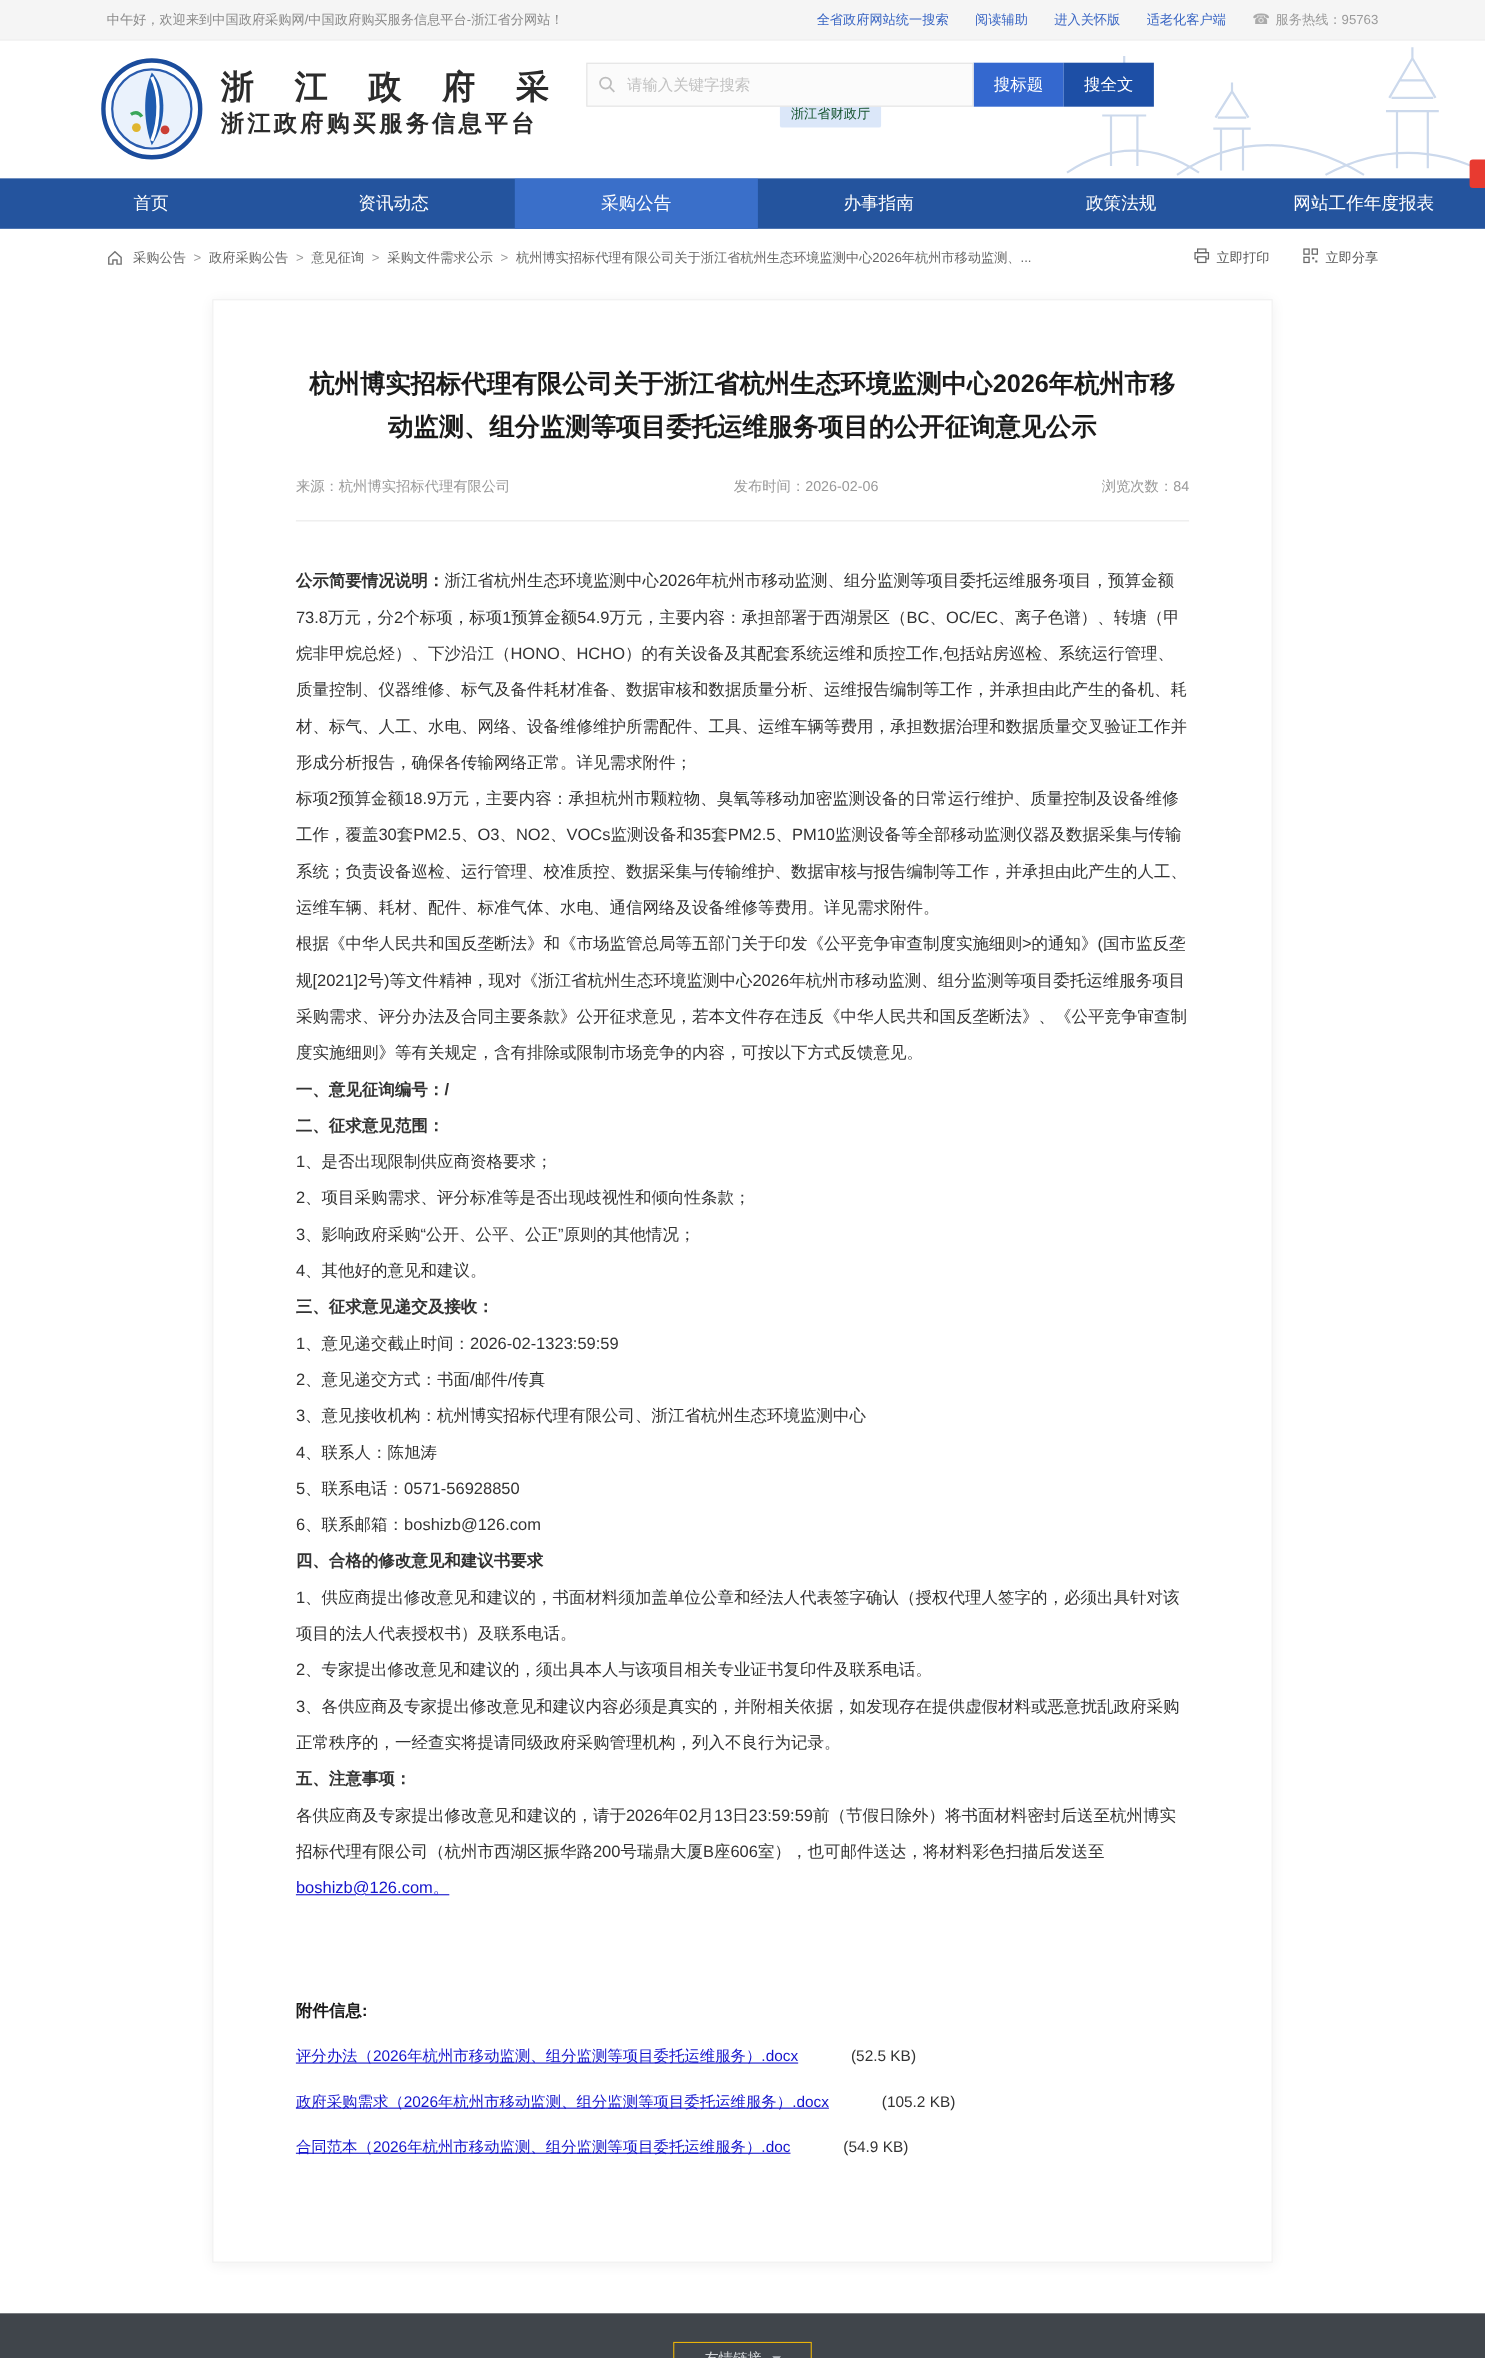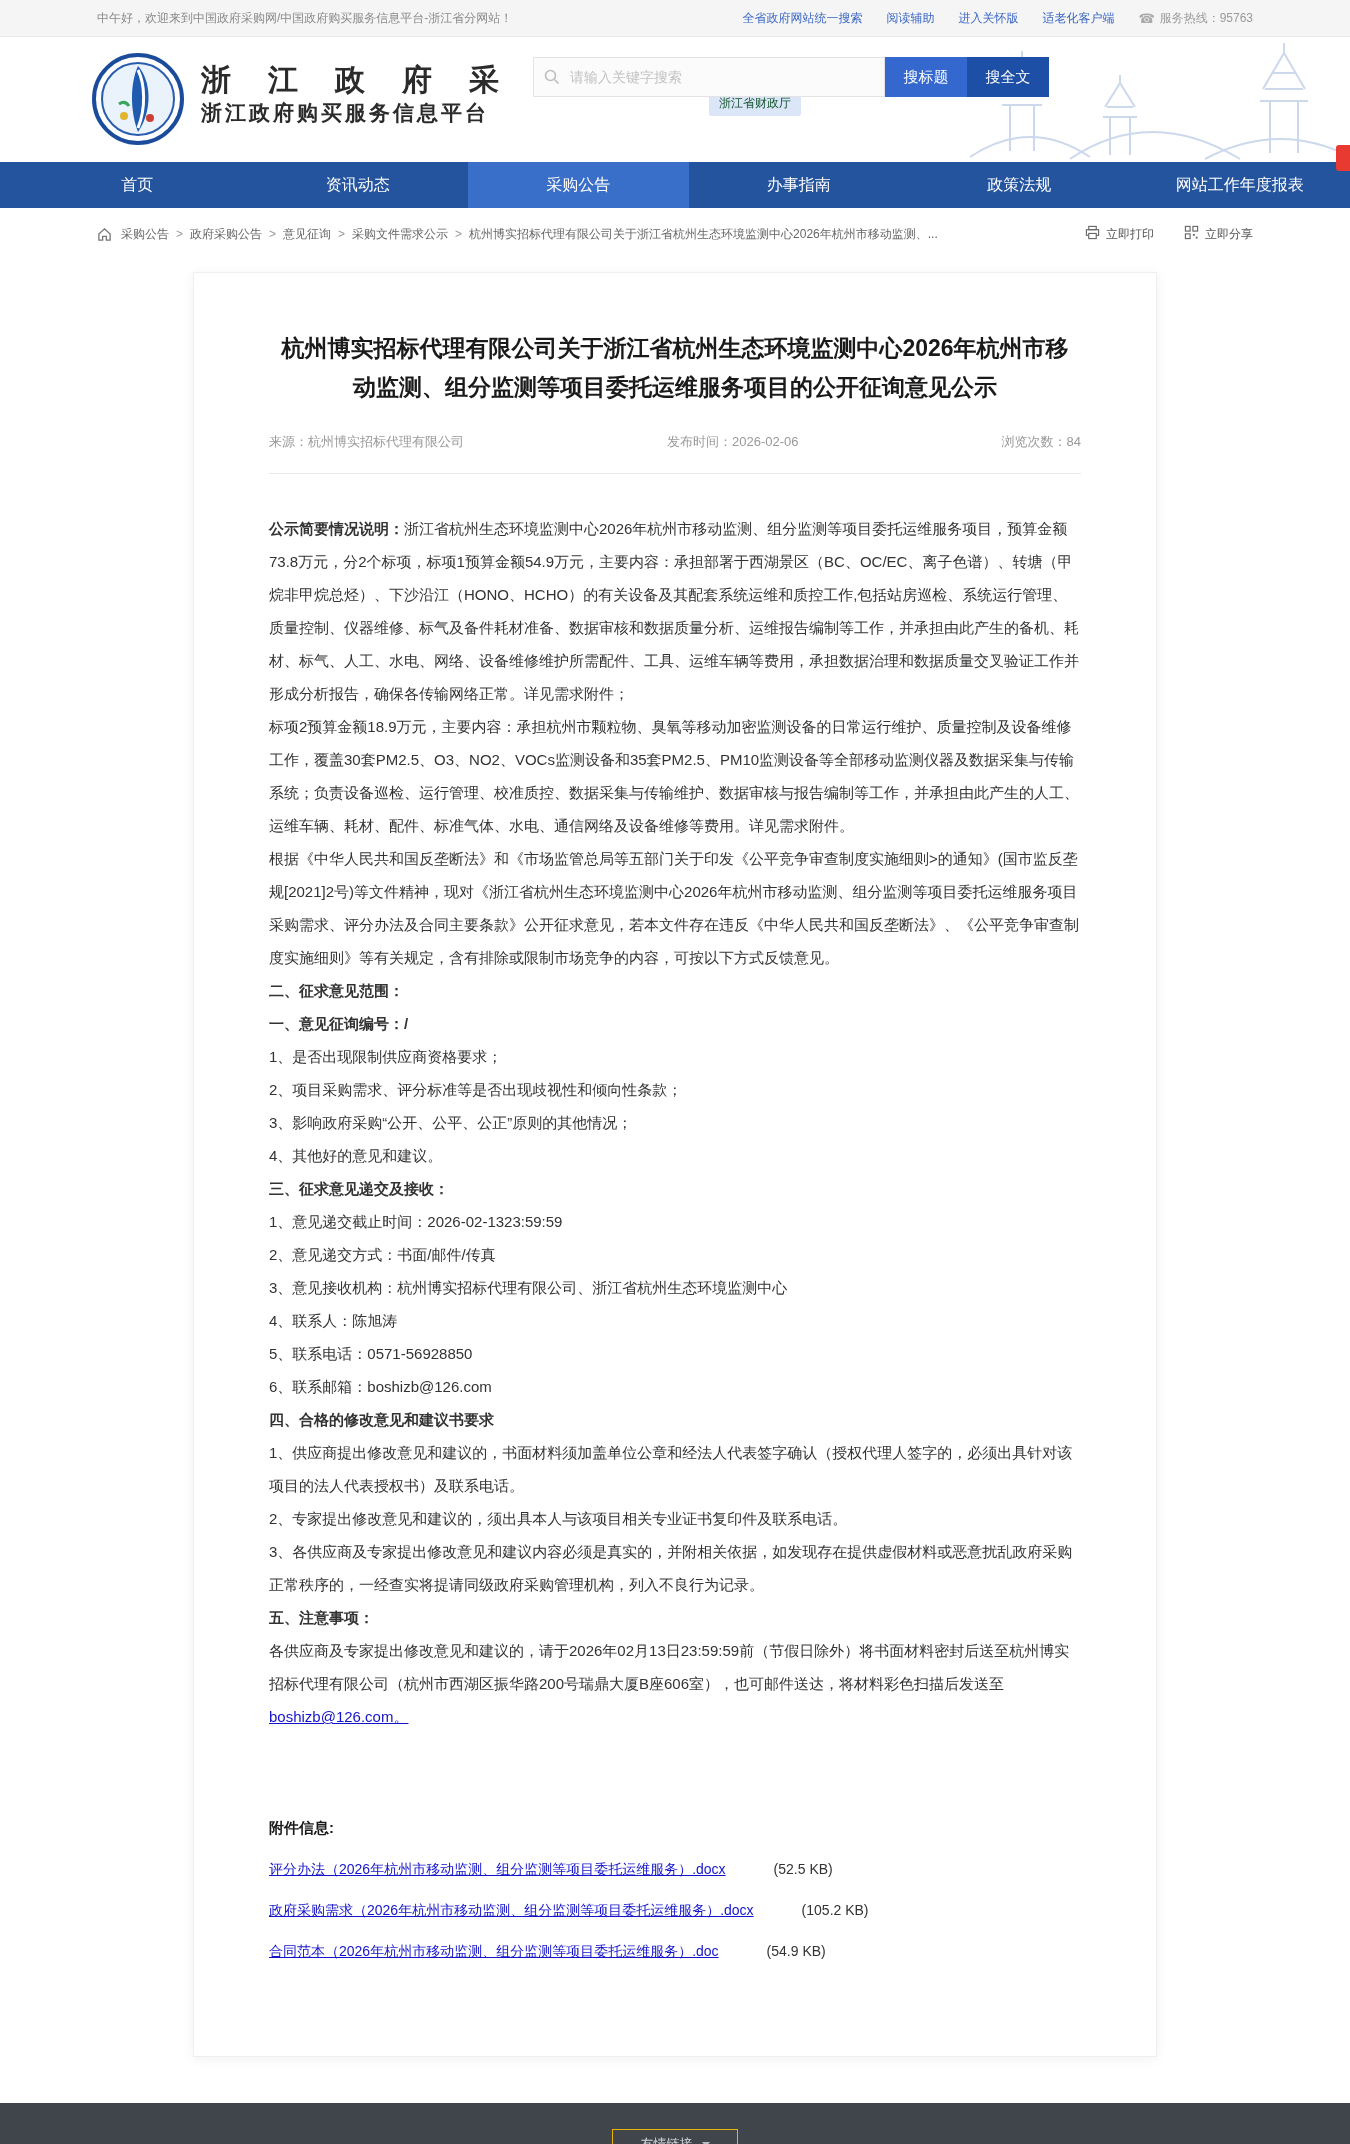--- a/index.html
+++ b/index.html
@@ -198,23 +198,23 @@
     <span>来源：杭州博实招标代理有限公司</span>
     <span>发布时间：2026-02-06</span>
     <span>浏览次数：84</span>
   </div>
 
   <div class="article-body">
     <p><b class="sec-h">公示简要情况说明：</b><span>浙江省杭州生态环境监测中心2026年杭州市移动监测、组分监测等项目委托运维服务项目，预算金额73.8万元，分2个标项，标项1预算金额54.9万元，主要内容：承担部署于西湖景区（BC、OC/EC、离子色谱）、转塘（甲烷非甲烷总烃）、下沙沿江（HONO、HCHO）的有关设备及其配套系统运维和质控工作,包括站房巡检、系统运行管理、质量控制、仪器维修、标气及备件耗材准备、数据审核和数据质量分析、运维报告编制等工作，并承担由此产生的备机、耗材、标气、人工、水电、网络、设备维修维护所需配件、工具、运维车辆等费用，承担数据治理和数据质量交叉验证工作并形成分析报告，确保各传输网络正常。详见需求附件；</span></p>
     <p>标项2预算金额18.9万元，主要内容：承担杭州市颗粒物、臭氧等移动加密监测设备的日常运行维护、质量控制及设备维修工作，覆盖30套PM2.5、O3、NO2、VOCs监测设备和35套PM2.5、PM10监测设备等全部移动监测仪器及数据采集与传输系统；负责设备巡检、运行管理、校准质控、数据采集与传输维护、数据审核与报告编制等工作，并承担由此产生的人工、运维车辆、耗材、配件、标准气体、水电、通信网络及设备维修等费用。详见需求附件。</p>
     <p>根据《中华人民共和国反垄断法》和《市场监管总局等五部门关于印发《公平竞争审查制度实施细则&gt;的通知》(国市监反垄规[2021]2号)等文件精神，现对《浙江省杭州生态环境监测中心2026年杭州市移动监测、组分监测等项目委托运维服务项目采购需求、评分办法及合同主要条款》公开征求意见，若本文件存在违反《中华人民共和国反垄断法》、《公平竞争审查制度实施细则》等有关规定，含有排除或限制市场竞争的内容，可按以下方式反馈意见。</p>
 
+    <p class="sec-h">一、意见征询编号：/</p>
+
     <p class="sec-h">二、征求意见范围：</p>
-
-    <p class="sec-h">一、意见征询编号：/</p>
     <p>1、是否出现限制供应商资格要求；</p>
     <p>2、项目采购需求、评分标准等是否出现歧视性和倾向性条款；</p>
     <p>3、影响政府采购“公开、公平、公正”原则的其他情况；</p>
     <p>4、其他好的意见和建议。</p>
 
     <p class="sec-h mt-sm">三、征求意见递交及接收：</p>
     <p>1、意见递交截止时间：2026-02-1323:59:59</p>
     <p>2、意见递交方式：书面/邮件/传真</p>
     <p>3、意见接收机构：杭州博实招标代理有限公司、浙江省杭州生态环境监测中心</p>
     <p>4、联系人：陈旭涛</p>

